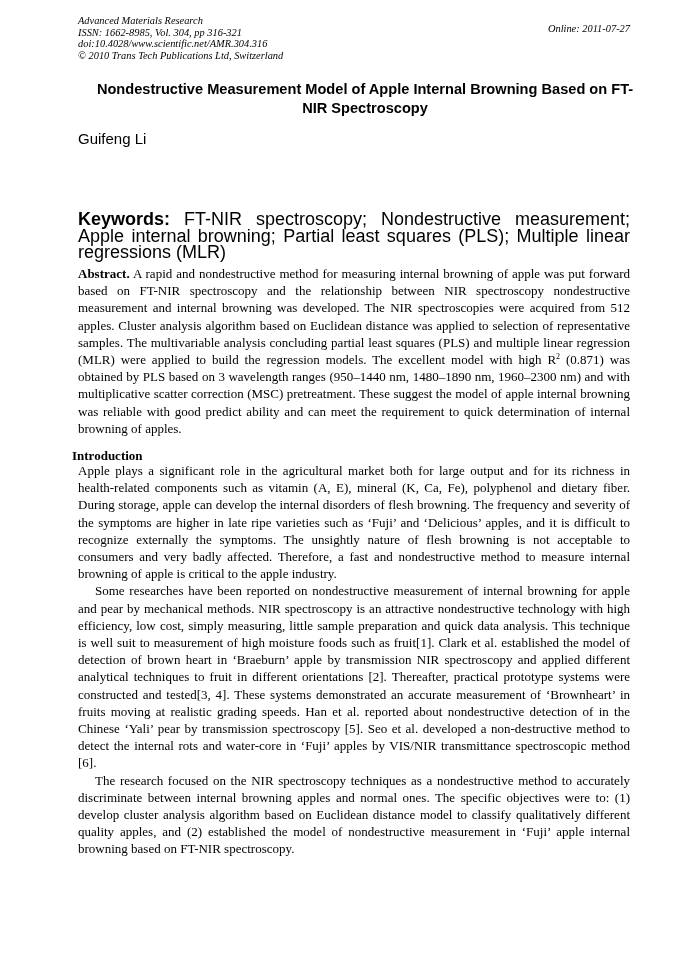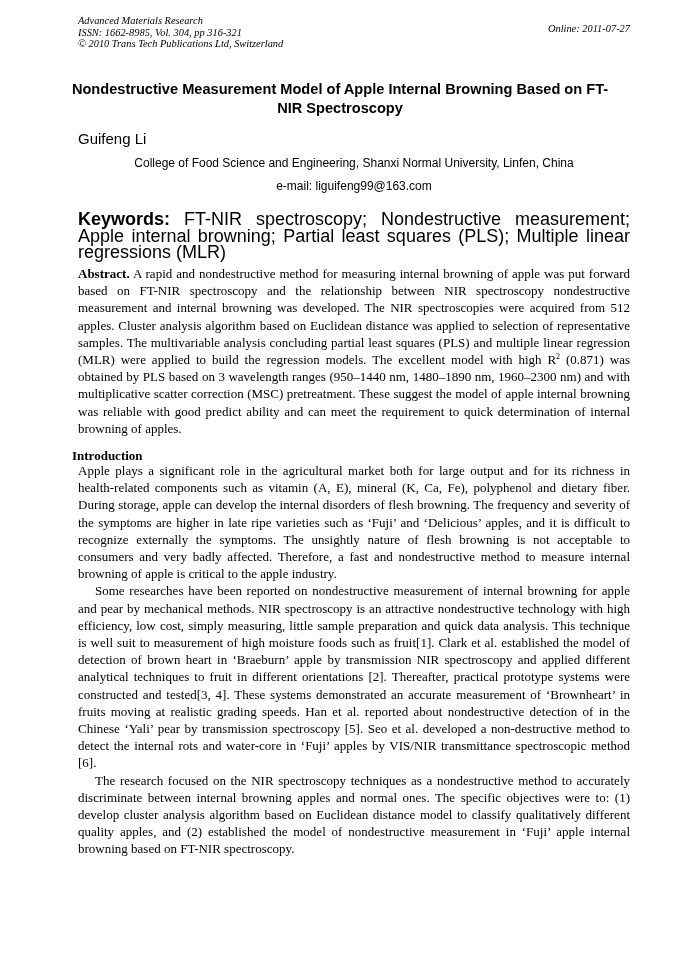--- a/index.html
+++ b/index.html
@@ -4,21 +4,21 @@
 <style>
   html, body { margin: 0; padding: 0; background: #ffffff; }
   body { width: 678px; height: 959px; position: relative; overflow: hidden; color: #000; }
   .page { position: absolute; left: 0; top: 0; width: 570px; height: 959px; margin-left: 16px; }
 
   .header { position: absolute; left: 62px; top: 15px; width: 552px;
     font-family: "Liberation Serif", serif; font-style: italic; font-size: 10.4px; line-height: 11.5px; }
   .header-left div { white-space: nowrap; }
   .header-right { position: absolute; right: 0; top: 8px; white-space: nowrap; }
 
-  .title { position: absolute; left: 48px; top: 80px; width: 552px; text-align: center;
+  .title { position: absolute; left: 73px; top: 80px; width: 552px; text-align: center;
     font-family: "Liberation Sans", sans-serif; font-weight: bold; font-size: 14.6px; line-height: 19px; }
   .author { position: absolute; left: 62px; top: 130px; width: 552px; text-align: left;
     font-family: "Liberation Sans", sans-serif; font-size: 15px; line-height: 18px; }
   .affil { position: absolute; left: 62px; top: 156px; width: 552px; text-align: center;
     font-family: "Liberation Sans", sans-serif; font-size: 12px; line-height: 15px; }
   .email { position: absolute; left: 62px; top: 179px; width: 552px; text-align: center;
     font-family: "Liberation Sans", sans-serif; font-size: 12px; line-height: 15px; }
 
   .keywords { position: absolute; left: 62px; top: 211px; width: 552px; text-align: justify;
     font-family: "Liberation Sans", sans-serif; font-size: 18px; line-height: 16.5px; }
@@ -37,29 +37,28 @@
 </style>
 </head>
 <body>
 
 <div class="page">
 
   <div class="header">
     <div class="header-left">
       <div>Advanced Materials Research</div>
       <div>ISSN: 1662-8985, Vol. 304, pp 316-321</div>
+      <div>doi:10.4028/www.scientific.net/AMR.304.316</div>
       <div>© 2010 Trans Tech Publications Ltd, Switzerland</div>
     </div>
     <div class="header-right">Online: 2011-07-27</div>
   </div>
 
   <div class="title">Nondestructive Measurement Model of Apple Internal Browning Based on FT-NIR Spectroscopy</div>
   <div class="author">Guifeng Li</div>
-  <div class="affil">College of Food Science and Engineering, Shanxi Normal University, Linfen, China</div>
-  <div class="email">e-mail: liguifeng99@163.com</div>
 
   <div class="keywords"><b>Keywords:</b><span> FT-NIR spectroscopy; Nondestructive measurement; Apple internal browning; Partial least squares (PLS); Multiple linear regressions (MLR)</span></div>
 
   <div class="abstract serif-block"><b>Abstract.</b><span> A rapid and nondestructive method for measuring internal browning of apple was put forward based on FT-NIR spectroscopy and the relationship between NIR spectroscopy nondestructive measurement and internal browning was developed. The NIR spectroscopies were acquired from 512 apples. Cluster analysis algorithm based on Euclidean distance was applied to selection of representative samples. The multivariable analysis concluding partial least squares (PLS) and multiple linear regression (MLR) were applied to build the regression models. The excellent model with high R</span><sup>2</sup><span> (0.871) was obtained by PLS based on 3 wavelength ranges (950–1440 nm, 1480–1890 nm, 1960–2300 nm) and with multiplicative scatter correction (MSC) pretreatment. These suggest the model of apple internal browning was reliable with good predict ability and can meet the requirement to quick determination of internal browning of apples.</span></div>
 
   <div class="section-heading">Introduction</div>
 
   <div class="intro serif-block">
     <p>Apple plays a significant role in the agricultural market both for large output and for its richness in health-related components such as vitamin (A, E), mineral (K, Ca, Fe), polyphenol and dietary fiber. During storage, apple can develop the internal disorders of flesh browning. The frequency and severity of the symptoms are higher in late ripe varieties such as ‘Fuji’ and ‘Delicious’ apples, and it is difficult to recognize externally the symptoms. The unsightly nature of flesh browning is not acceptable to consumers and very badly affected. Therefore, a fast and nondestructive method to measure internal browning of apple is critical to the apple industry.</p>
     <p class="indent">Some researches have been reported on nondestructive measurement of internal browning for apple and pear by mechanical methods. NIR spectroscopy is an attractive nondestructive technology with high efficiency, low cost, simply measuring, little sample preparation and quick data analysis. This technique is well suit to measurement of high moisture foods such as fruit[1]. Clark et al. established the model of detection of brown heart in ‘Braeburn’ apple by transmission NIR spectroscopy and applied different analytical techniques to fruit in different orientations [2]. Thereafter, practical prototype systems were constructed and tested[3, 4]. These systems demonstrated an accurate measurement of ‘Brownheart’ in fruits moving at realistic grading speeds. Han et al. reported about nondestructive detection of in the Chinese ‘Yali’ pear by transmission spectroscopy [5]. Seo et al. developed a non-destructive method to detect the internal rots and water-core in ‘Fuji’ apples by VIS/NIR transmittance spectroscopic method [6].</p>

